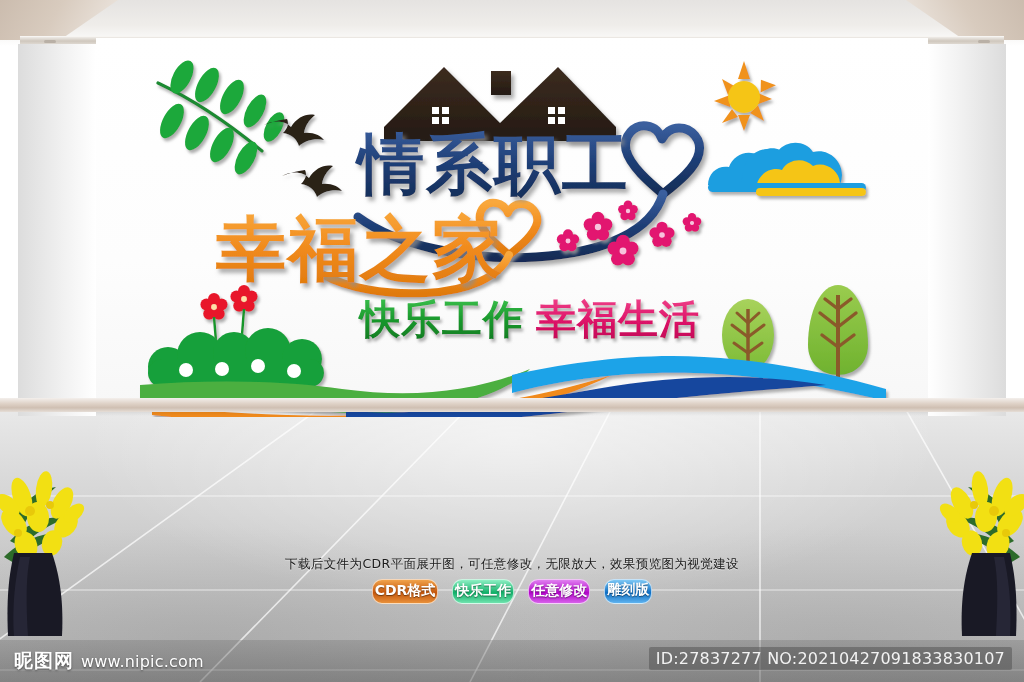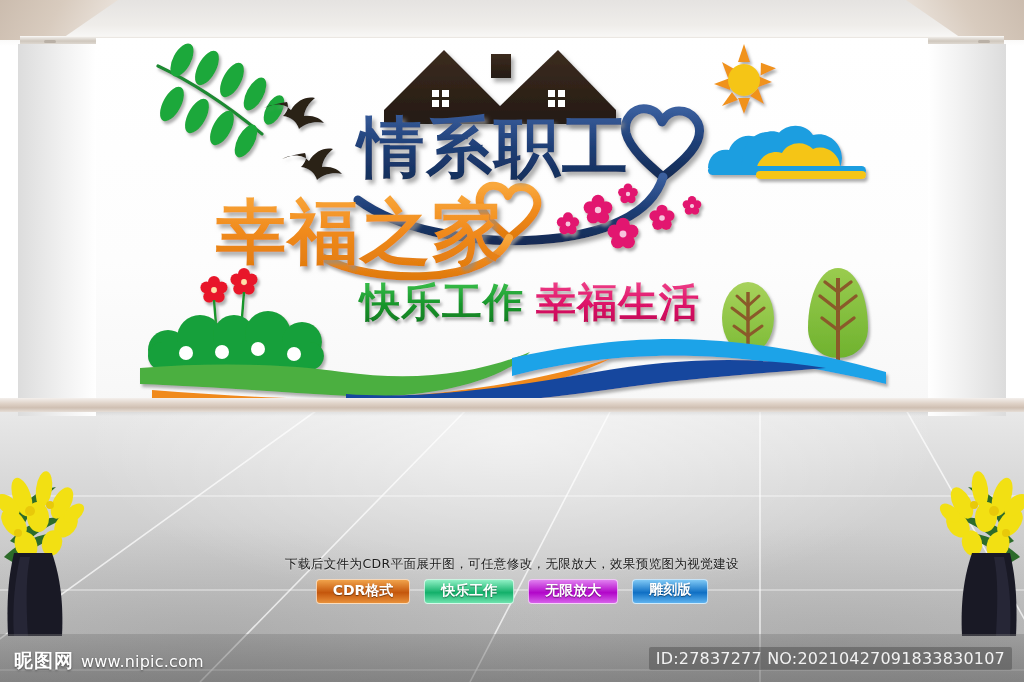--- a/index.html
+++ b/index.html
@@ -62,49 +62,49 @@
   .base-rail{
     position:absolute; left:0; top:398px; width:1024px; height:14px;
     background:linear-gradient(to bottom,#f3efec 0%,#dfd2c7 40%,#cfbfb2 70%,#e6ded7 100%);
   }
   .wall-shadow{
     position:absolute; left:96px; top:406px; width:832px; height:10px;
     background:linear-gradient(to bottom, rgba(0,0,0,.16), rgba(0,0,0,0));
   }
 
   
-  .art { position:absolute; left:96px; top:28px; width:832px; height:372px; }
+  .art { position:absolute; left:96px; top:45px; width:832px; height:372px; }
   .art svg { display:block; width:100%; height:100%; }
 
   
   .promo-line {
     position:absolute; left:0; top:556px; width:1024px; text-align:center;
     font-size:12.5px; color:#1b1b1b; letter-spacing:.4px;
     font-family:"DejaVu Sans","Liberation Sans",sans-serif;
     text-shadow:0 1px 1px rgba(255,255,255,.55);
   }
   .badges {
     position:absolute; left:0; top:579px; width:1024px;
     display:flex; justify-content:center; gap:14px;
   }
   .badge {
-    font-size:14px; font-weight:bold; color:#ffffff; padding:2px 16px 3px;
-    border-radius:4px; line-height:1.25;
+    font-size:14px; font-weight:bold; color:#ffffff; padding:2px 2px 3px;
+    border-radius:10px; line-height:1.25;
     font-family:"DejaVu Sans","Liberation Sans",sans-serif;
     text-shadow:0 1px 1px rgba(0,0,0,.45);
     border:1px solid rgba(255,255,255,.65);
   }
   .badge.b1{ background:linear-gradient(to bottom,#f0a24a,#c4560c 55%,#e8903a); }
   .badge.b2{ background:linear-gradient(to bottom,#8ef0c4,#13b06a 55%,#6fe3ae); }
   .badge.b3{ background:linear-gradient(to bottom,#e07ff0,#b206c9 55%,#d760ea); }
   .badge.b4{ background:linear-gradient(to bottom,#7ec8f5,#0f6fc4 55%,#5fb3ef);font-family:Liberation Mono, monospace; }
 
   
   .wm-bar{
-    position:absolute; left:0; bottom:0; width:1024px; height:48px;
+    position:absolute; left:0; bottom:0; width:1024px; height:42px;
     background:linear-gradient(to bottom, rgba(120,120,120,.38), rgba(90,90,90,.52));
   }
   .wm-logo{
     position:absolute; left:14px; bottom:8px; display:flex; align-items:center; gap:7px;
   }
   .wm-cn{
     font-size:19px; font-weight:bold; color:#fff; letter-spacing:1px;
     font-family:"DejaVu Sans","Liberation Sans",sans-serif;
     text-shadow:0 1px 2px rgba(0,0,0,.5);
   }
@@ -472,21 +472,21 @@
       </g>
       <path d="M94 92 C 98 110, 102 132, 100 175 L 46 175 C 44 134, 50 110, 56 92 Z" fill="#191925"></path>
       <path d="M88 96 C 92 116, 96 140, 94 175 L 80 175 C 82 140, 82 116, 78 96 Z" fill="#2b2b3c" opacity=".75"></path>
     </svg>
   </div>
 
   <div class="promo-line">下载后文件为CDR平面展开图，可任意修改，无限放大，效果预览图为视觉建设</div>
   <div class="badges">
     <span class="badge b1">CDR格式</span>
     <span class="badge b2">快乐工作</span>
-    <span class="badge b3">无限放大</span>
+    <span class="badge b3">任意修改</span>
     <span class="badge b4">雕刻版</span>
   </div>
 
   <div class="wm-bar">
     <div class="wm-logo">
       <span class="wm-cn">昵图网</span>
       <span class="wm-url">www.nipic.com</span>
     </div>
     <div class="wm-id">ID:27837277 NO:20210427091833830107</div>
   </div>

